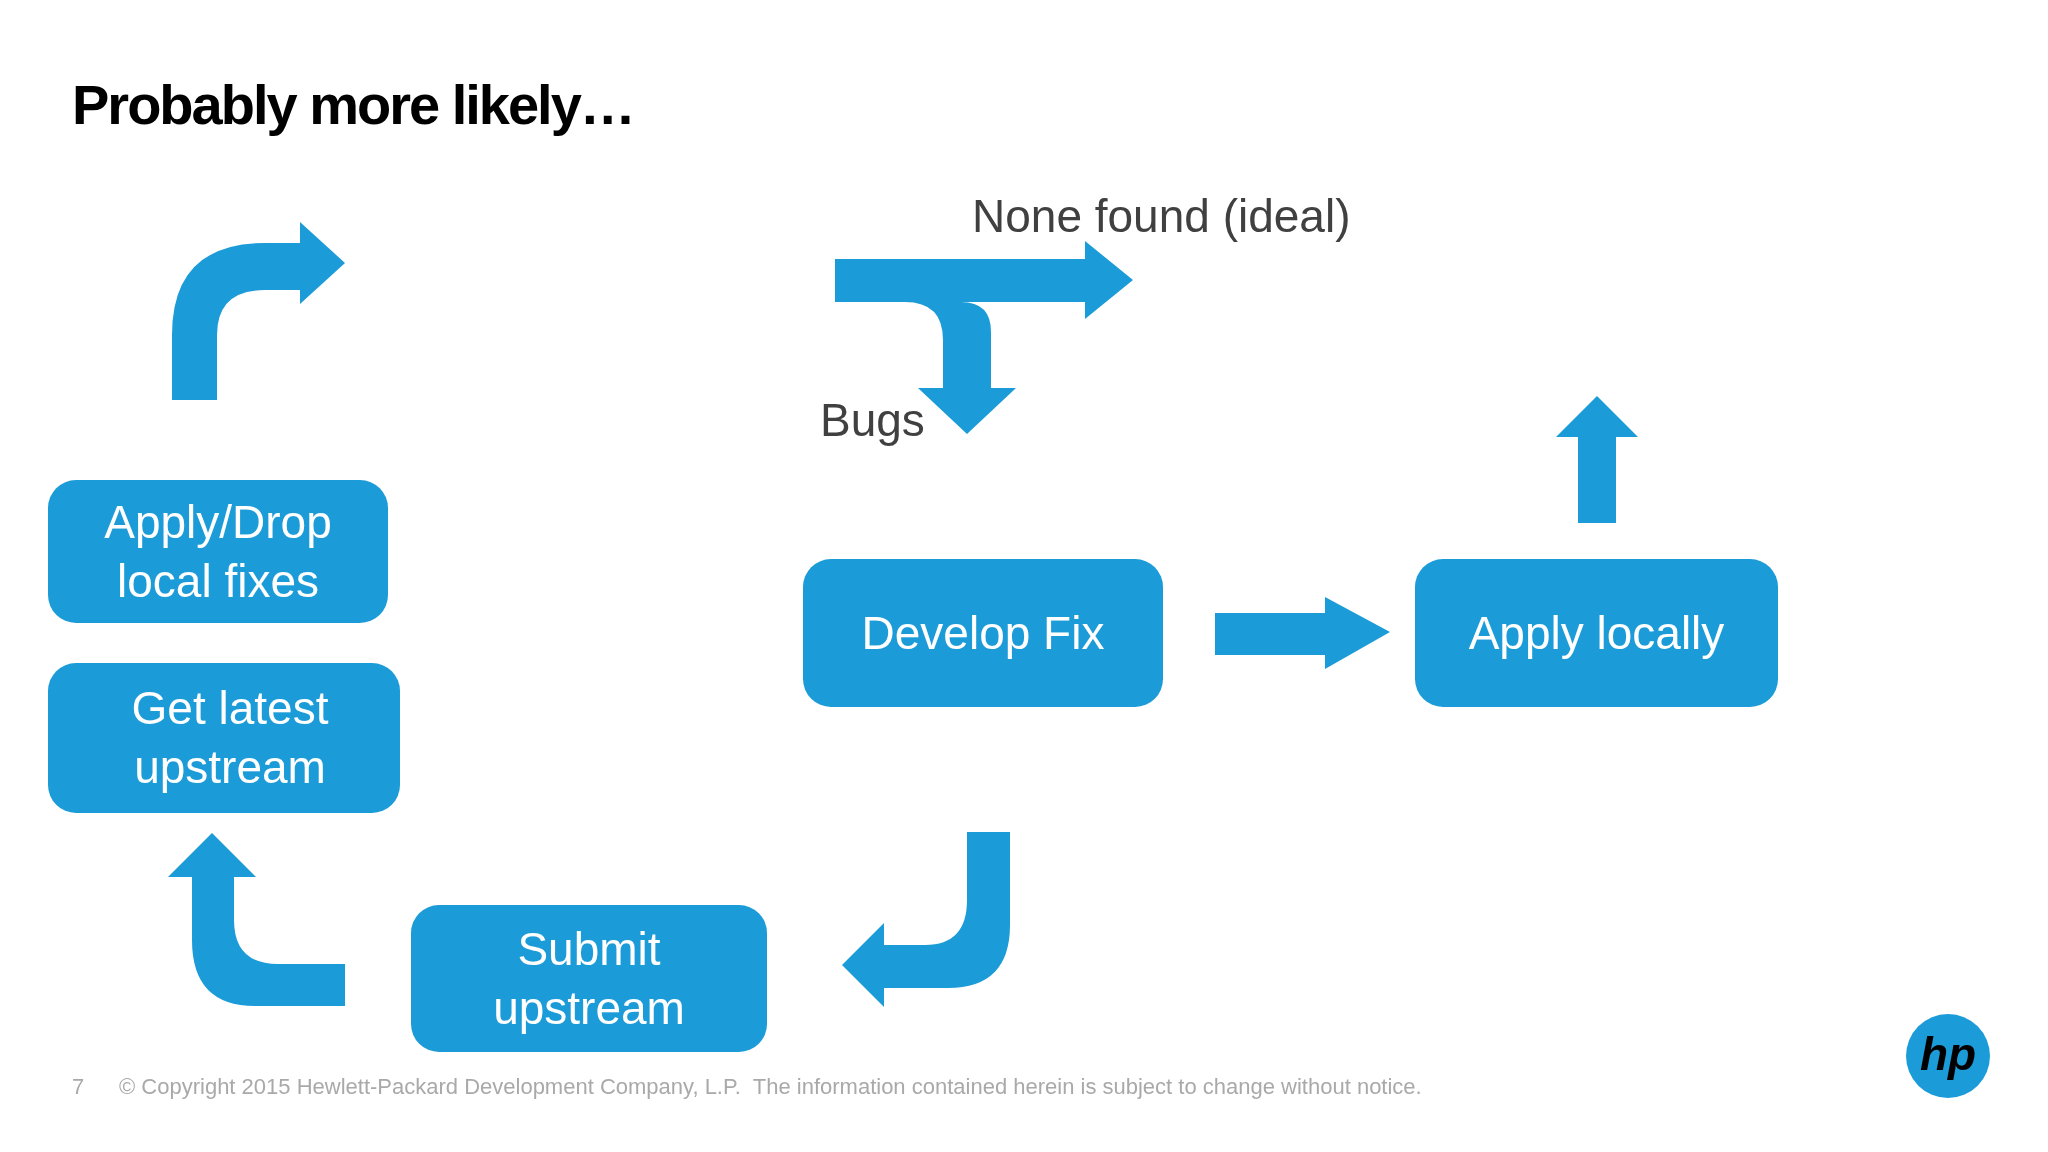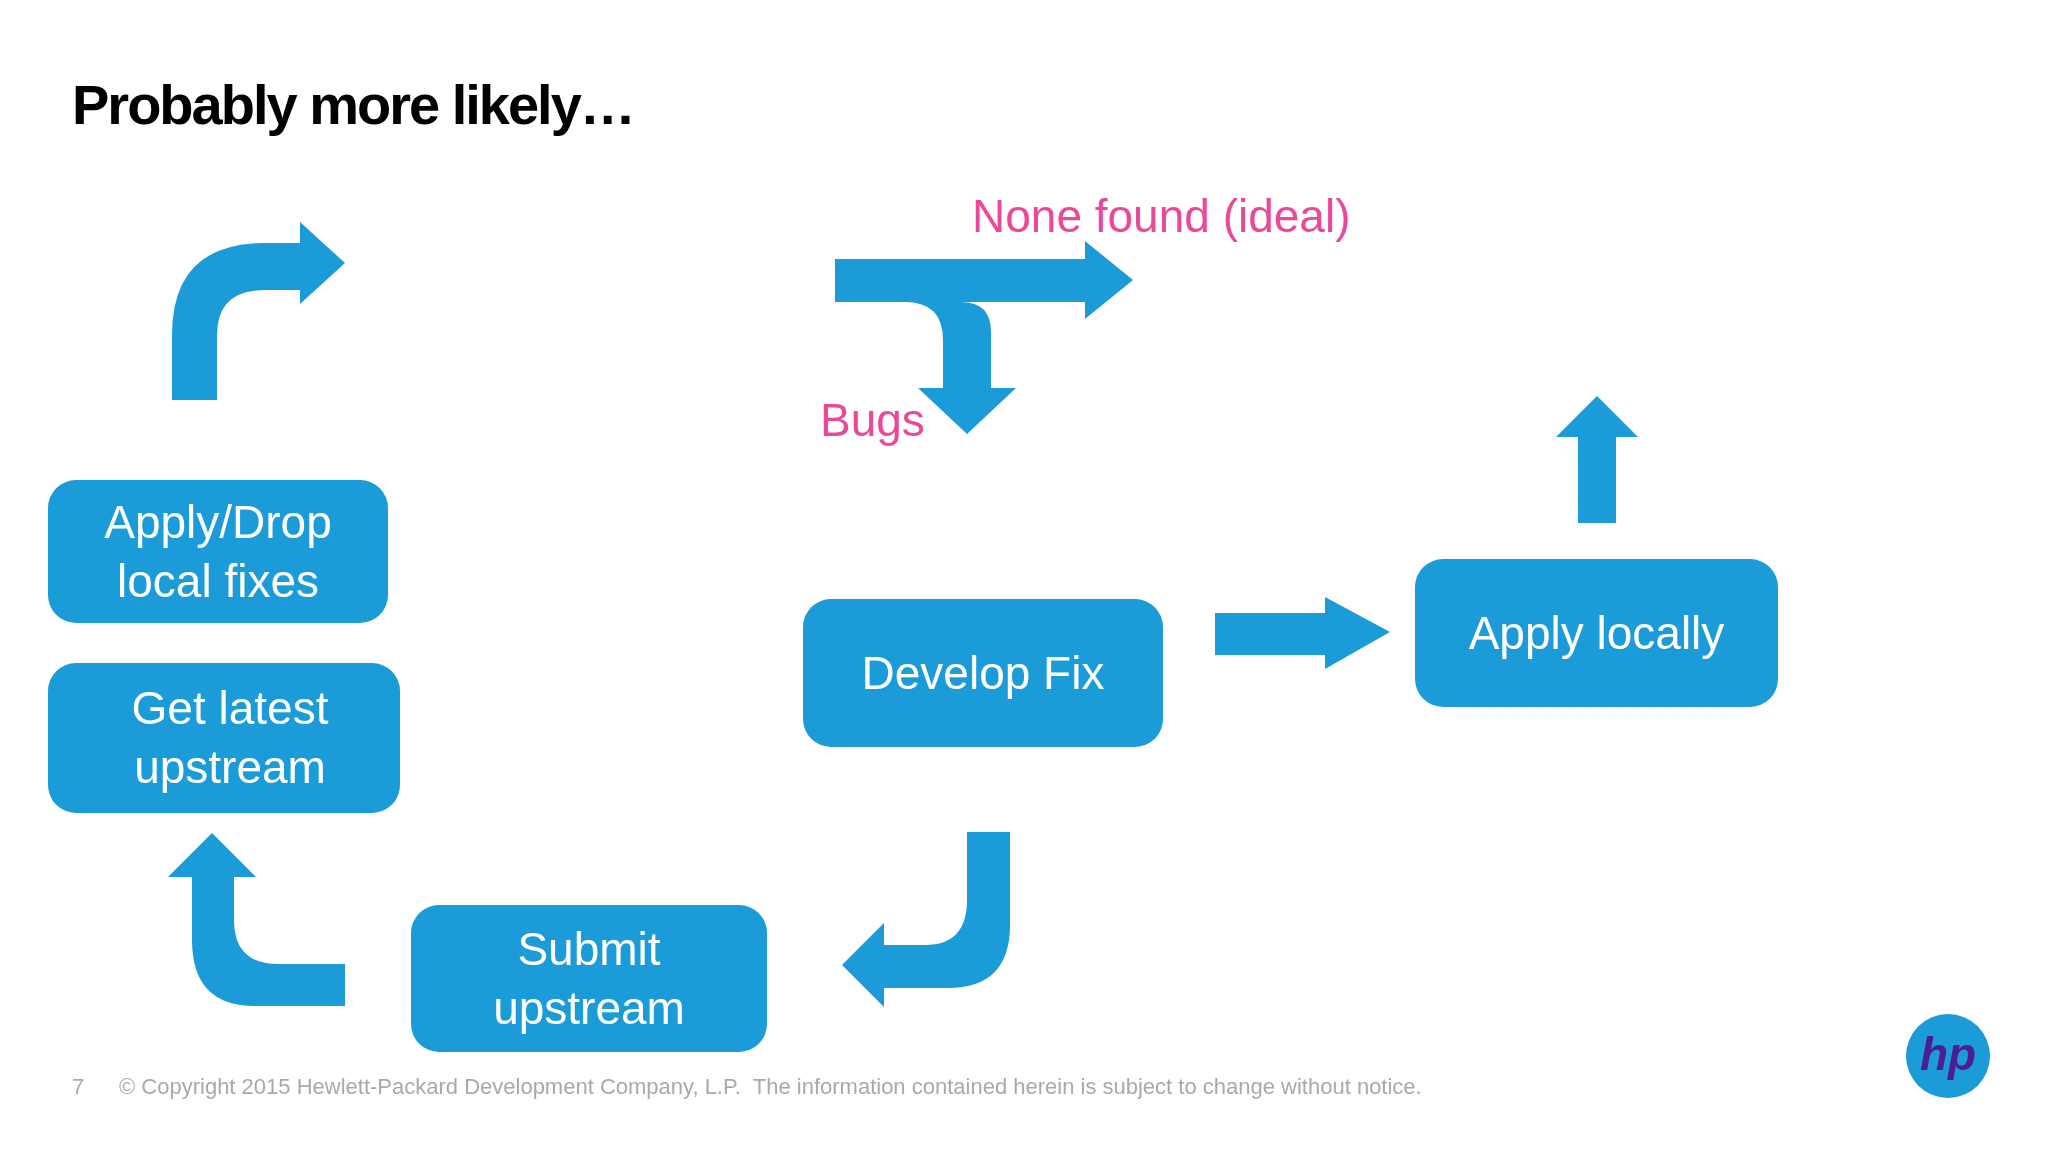--- a/index.html
+++ b/index.html
@@ -31,42 +31,42 @@
     line-height: 1.28;
     display: flex;
     align-items: center;
     justify-content: center;
     text-align: center;
     white-space: pre-line;
   }
   .float-label {
     position: absolute;
     font-size: 46px;
-    color: #ec4899;
+    color: #404040;
     white-space: nowrap;
   }
   .footer {
     position: absolute;
     left: 0;
     top: 1074px;
     width: 2048px;
     font-size: 22px;
     color: var(--footer-text, #a9a9a9);
   }
   .page-num { position: absolute; left: 72px; top: 0; }
   .copyright { position: absolute; left: 119px; top: 0; white-space: pre-wrap; }
   .hp-logo {
     position: absolute;
     left: 1906px;
     top: 1014px;
     width: 84px;
     height: 84px;
     border-radius: 50%;
     background: var(--accent, #1b9bd8);
-    color: #4c1d95;
+    color: #000000;
     font-weight: bold;
     font-style: italic;
     font-size: 46px;
     display: flex;
     align-items: center;
     justify-content: center;
     padding-bottom: 4px;
     box-sizing: border-box;
   }
 </style>
@@ -88,21 +88,21 @@
   </svg>
 
 
 
   <div class="node" style="left:48px; top:480px; width:340px; height:143px;">Apply/Drop
 local fixes</div>
 
   <div class="node" style="left:48px; top:663px; width:340px; height:150px;padding-left:12px;">Get latest
 upstream</div>
 
-  <div class="node" style="left:803px; top:559px; width:360px; height:148px;margin-top:40px;">Develop Fix</div>
+  <div class="node" style="left:803px; top:559px; width:360px; height:148px;">Develop Fix</div>
 
   <div class="node" style="left:1415px; top:559px; width:363px; height:148px;">Apply locally</div>
 
   <div class="node" style="left:411px; top:905px; width:356px; height:147px;">Submit
 upstream</div>
 
   <div class="float-label" style="left:972px; top:189px;">None found (ideal)</div>
 
   <div class="float-label" style="left:820px; top:393px;">Bugs</div>
 

